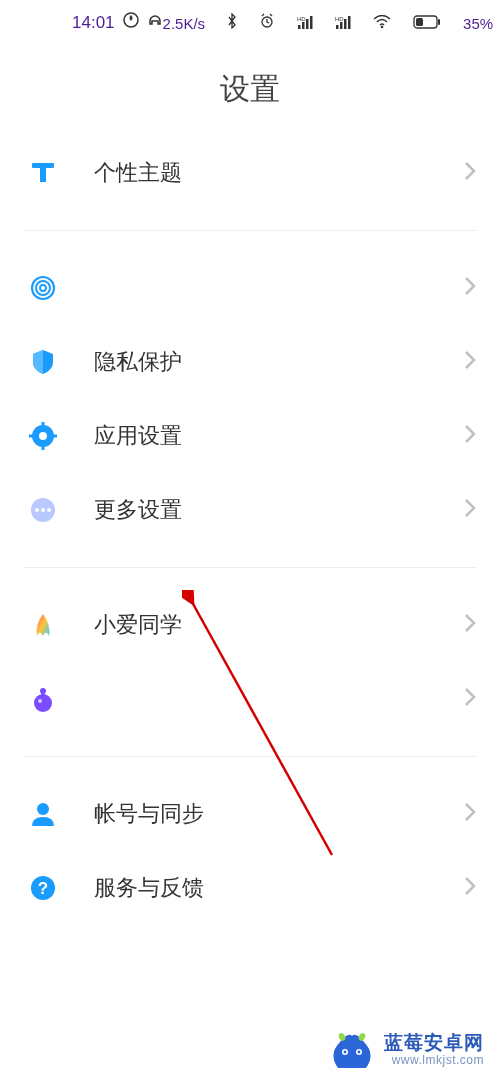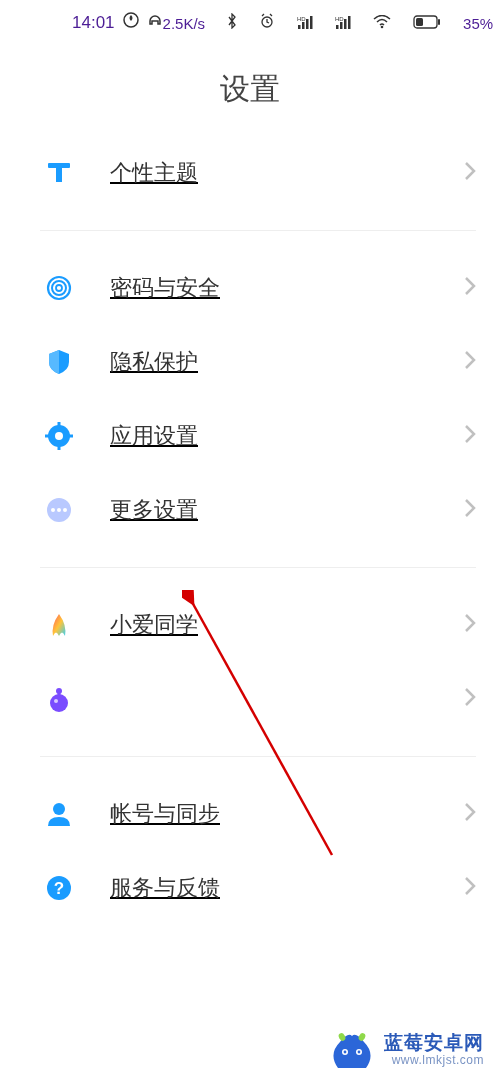--- a/index.html
+++ b/index.html
@@ -22,21 +22,21 @@
     }
     .status-left { display: flex; align-items: center; gap: 8px; }
     .status-right { margin-left: auto; display: flex; align-items: flex-end; gap: 22px; font-size: 15px; }
     .page-title {
       text-align: center;
       font-size: 30px;
       color: #444;
       padding: 24px 0 26px;
       font-weight: 400;
     }
-    .list { padding: 0 0 0 16px; text-decoration: underline; }
+    .list { padding: 0 0 0 0; }
     .row {
       display: flex;
       align-items: center;
       padding: 22px 24px 22px 28px;
       position: relative;
     }
     .row .icon {
       width: 30px;
       height: 30px;
       display: flex;
@@ -151,21 +151,20 @@
   <div class="divider"></div>
 
   <div class="row">
     <span class="icon">
         <svg width="28" height="28" viewBox="0 0 28 28">
           <circle cx="14" cy="14" r="11" fill="none" stroke="#1a9cff" stroke-width="2.2"></circle>
           <circle cx="14" cy="14" r="7" fill="none" stroke="#1a9cff" stroke-width="2"></circle>
           <circle cx="14" cy="14" r="3" fill="none" stroke="#1a9cff" stroke-width="1.8"></circle>
         </svg>
       </span>
-    <span class="label">密码与安全</span>
     <span class="chevron"><svg width="12" height="20" viewBox="0 0 12 20">
           <path d="M2 2 L10 10 L2 18" fill="none" stroke="#c0c0c0" stroke-width="2.5"></path>
         </svg></span>
   </div>
 
   <div class="row">
     <span class="icon">
         <svg width="28" height="28" viewBox="0 0 28 28">
           <path d="M14 2 L24 6 V14 Q24 22 14 26 Q4 22 4 14 V6 Z" fill="#1a9cff"></path>
           <path d="M14 2 L14 26 Q4 22 4 14 V6 Z" fill="#57b9ff"></path>

